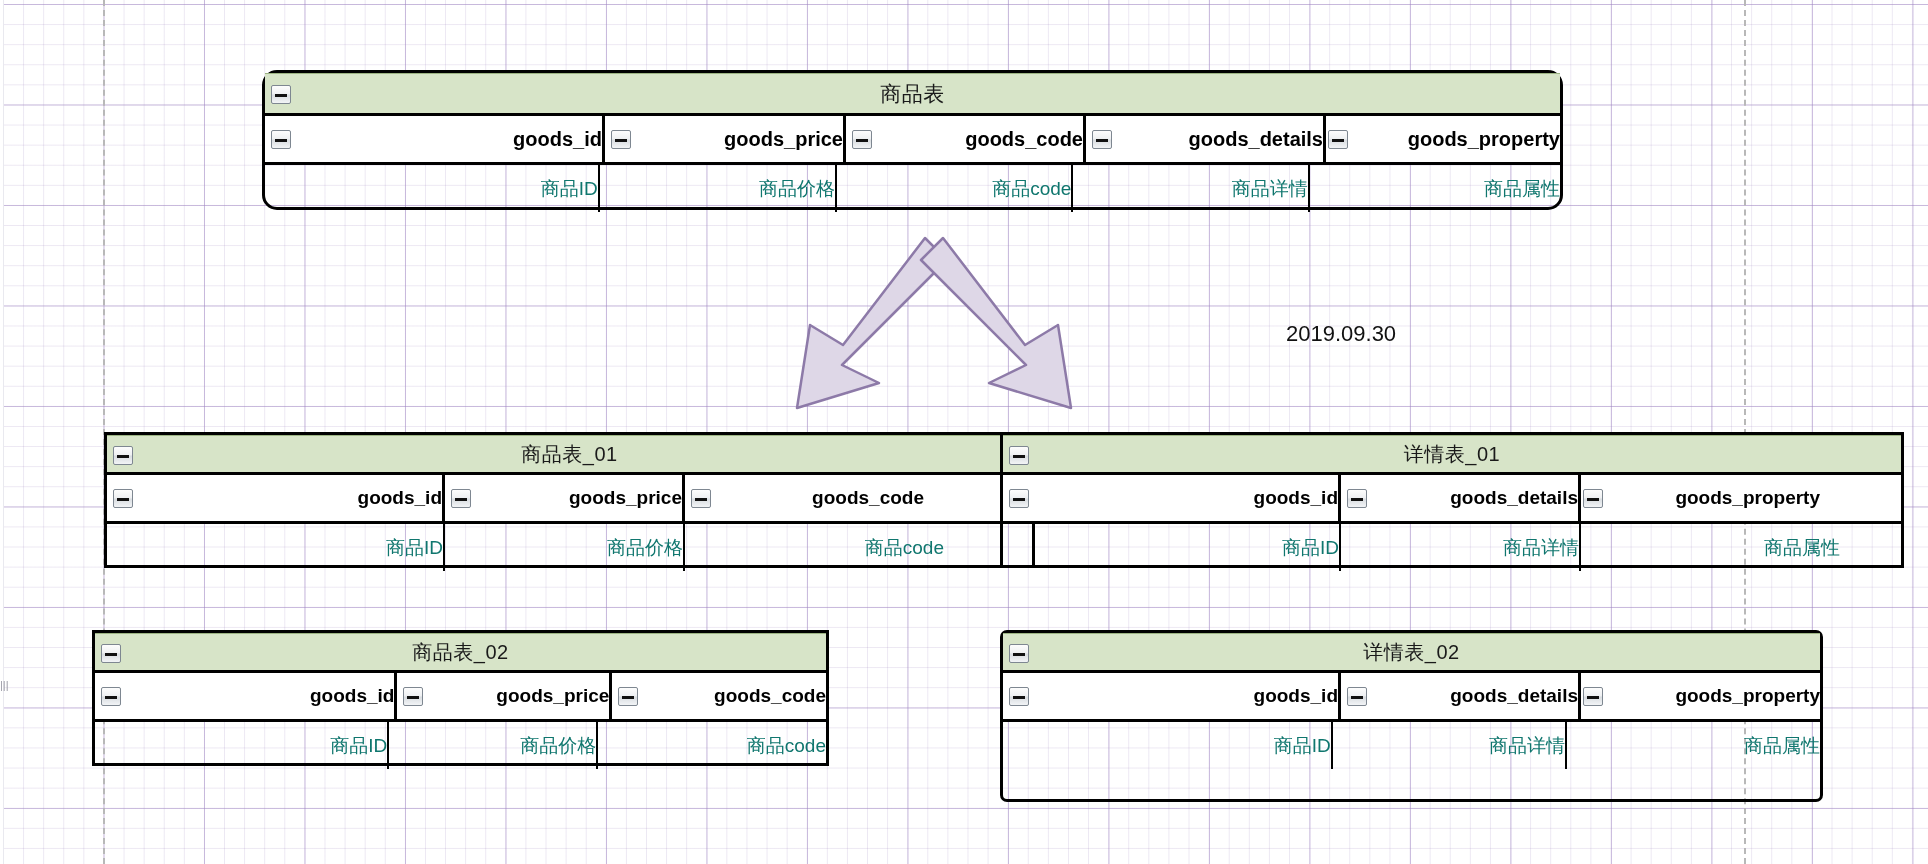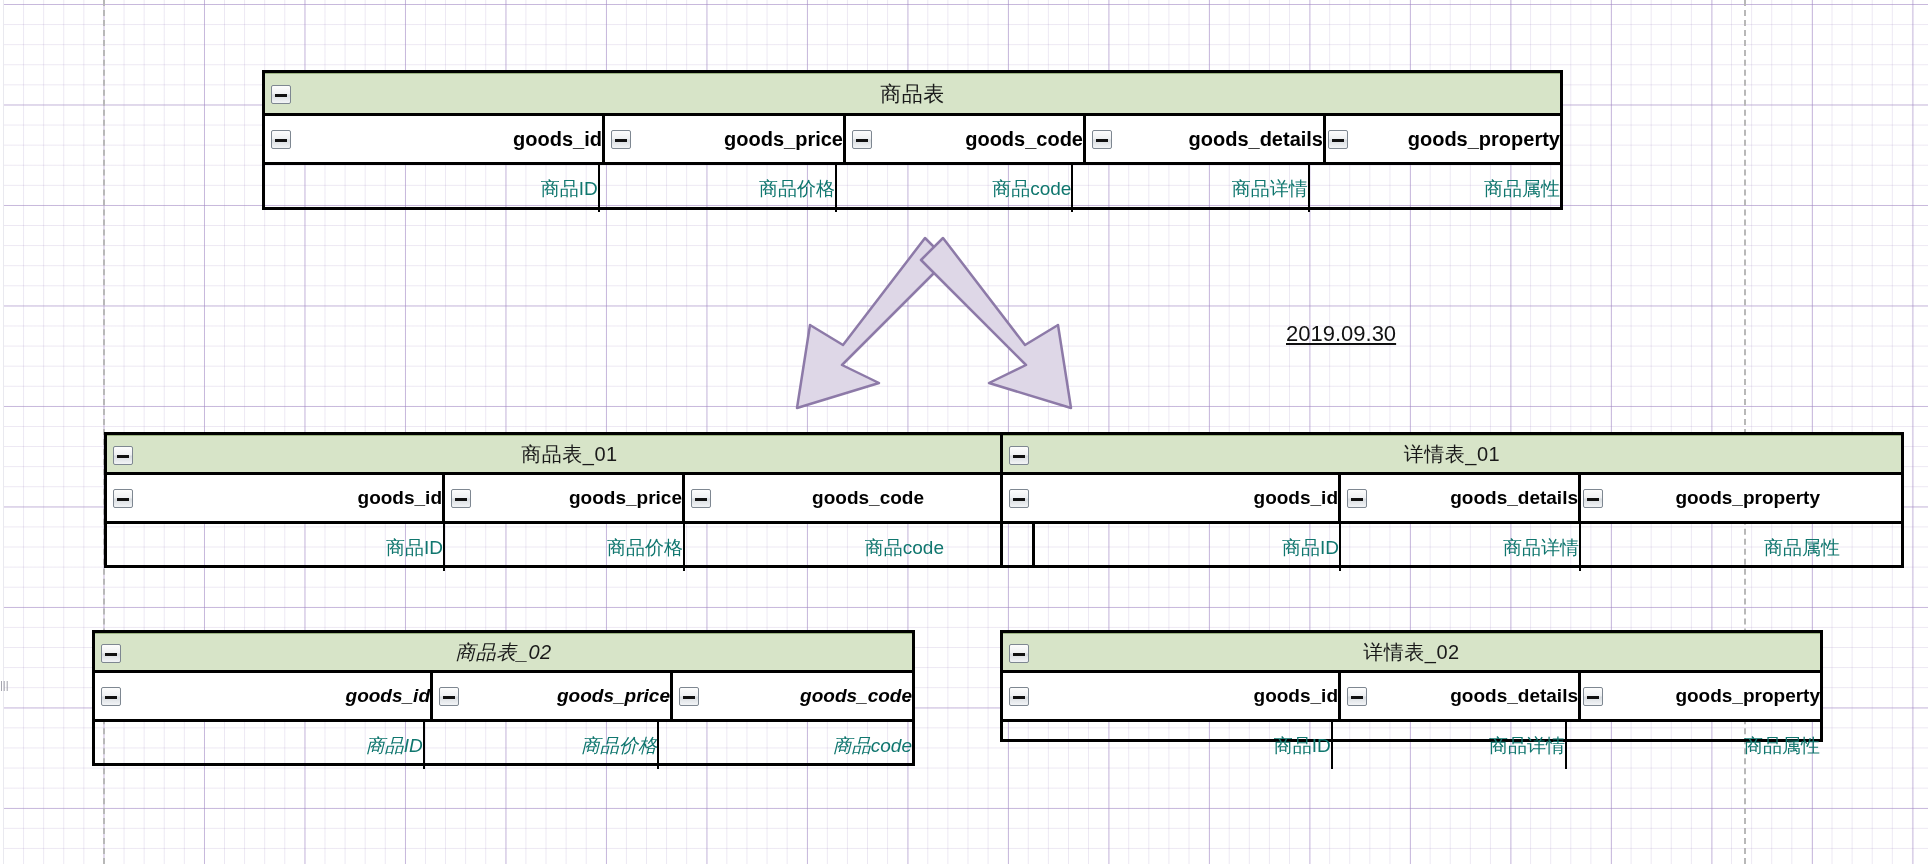--- a/index.html
+++ b/index.html
@@ -124,42 +124,41 @@
   .cell.tight .minus { left:2px; }
 
   
   #arrows { position:absolute; left:0; top:0; width:1928px; height:864px; }
 
   
   .free-text {
     position:absolute;
     font-size:22px; color:#111;
     white-space:nowrap;
-    text-decoration:underline;
   }
 </style>
 </head>
 <body>
 
 <div id="canvas"></div>
 <div class="edge-left"></div>
 <div class="page-guide g1"></div>
 <div class="page-guide g2"></div>
 <div class="ruler-mark">|||</div>
 
 <svg id="arrows" viewBox="0 0 1928 864">
 
   <polygon points="925,238 947,260 842,365 879,383 797,408 810,325 843,345" fill="#ded7e7" stroke="#8d7aa8" stroke-width="2.5" stroke-linejoin="round"></polygon>
 
   <polygon points="943,238 921,260 1026,365 989,383 1071,408 1058,325 1025,345" fill="#ded7e7" stroke="#8d7aa8" stroke-width="2.5" stroke-linejoin="round"></polygon>
 </svg>
 
 <div class="free-text" style="left:1286px; top:321px;">2019.09.30</div>
 
-<div class="tbl" id="t0" style="left:262px; top:70px; width:1301px; height:140px;">
+<div class="tbl" id="t0" style="left:262px; top:70px; width:1301px; height:140px;border-radius:15px;">
   <div class="title-row">
     <span class="minus"></span>
     <span class="ttl">商品表</span>
   </div>
   <div class="cols">
     <div class="cell" style="width:340px;">
       <span class="minus"></span>
       <span class="txt">goods_id</span>
     </div>
     <div class="cell" style="width:241px;">
@@ -255,21 +254,21 @@
       </div>
     <div class="cell" style="width:240px;">
       <span class="txt">商品详情</span>
       </div>
     <div class="cell" style="width:239px;">
       <span class="txt">商品属性</span>
       </div>
   </div>
 </div>
 
-<div class="tbl small" style="left:92px; top:630px; width:823px; height:136px;font-style:italic;">
+<div class="tbl small" style="left:92px; top:630px; width:737px; height:136px;">
   <div class="title-row">
     <span class="minus"></span>
     <span class="ttl">商品表_02</span>
   </div>
   <div class="cols">
     <div class="cell" style="width:338px;">
       <span class="minus"></span>
       <span class="txt">goods_id</span>
     </div>
     <div class="cell" style="width:240px;">
@@ -287,21 +286,21 @@
       </div>
     <div class="cell" style="width:240px;">
       <span class="txt">商品价格</span>
       </div>
     <div class="cell" style="width:239px;">
       <span class="txt">商品code</span>
       </div>
   </div>
 </div>
 
-<div class="tbl small" style="left:1000px; top:630px; width:823px; height:112px;">
+<div class="tbl small" style="left:1000px; top:630px; width:823px; height:172px;border-radius:7px;">
   <div class="title-row">
     <span class="minus"></span>
     <span class="ttl">详情表_02</span>
   </div>
   <div class="cols">
     <div class="cell" style="width:338px;">
       <span class="minus"></span>
       <span class="txt">goods_id</span>
     </div>
     <div class="cell" style="width:240px;">

